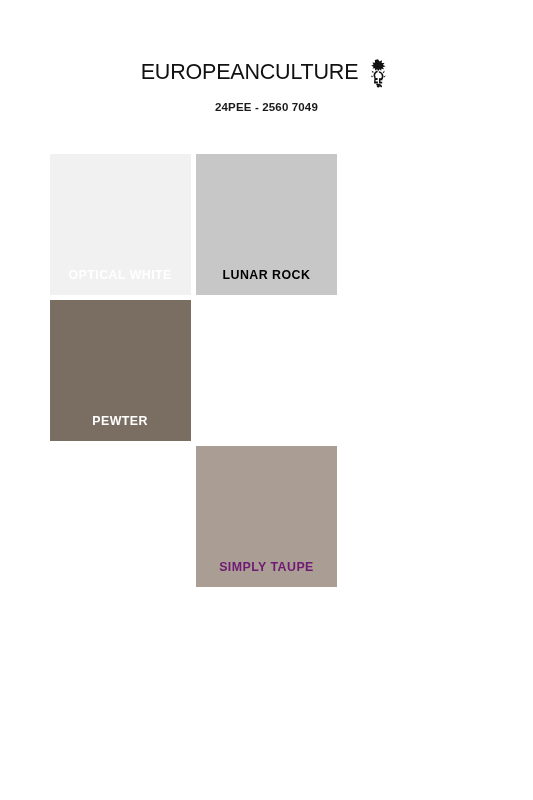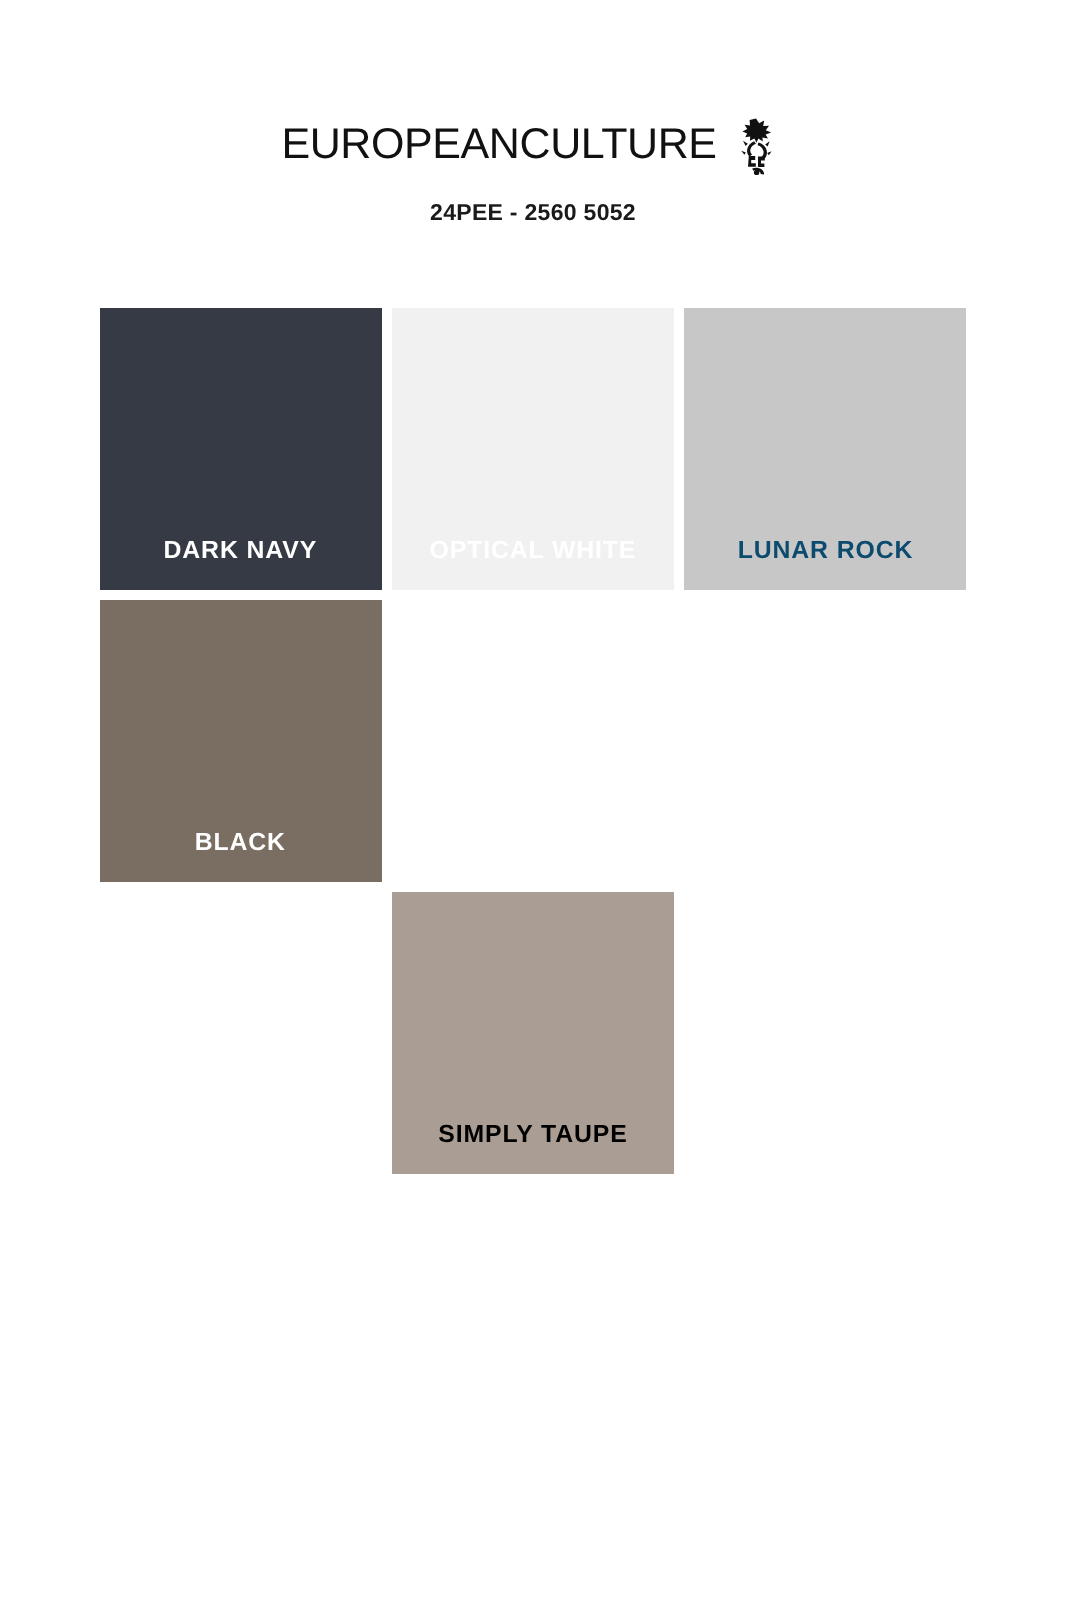--- a/index.html
+++ b/index.html
@@ -125,43 +125,40 @@
           <path d="M11.1 26.2 C12.7 25.6 14.4 25.7 15.7 26.6 C16.7 27.3 17.2 28.3 17.0 29.3 L15.3 29.0 C15.4 28.5 15.1 28.0 14.6 27.7 C13.8 27.1 12.7 27.0 11.6 27.4 Z"></path>
           <circle cx="13.3" cy="28.2" r="1.35"></circle>
           <path d="M6.5 12.4 L8.9 13.9 L7.8 15.0 Z"></path>
           <path d="M19.8 12.6 L17.6 14.2 L18.8 15.2 Z"></path>
           <path d="M5.6 17.4 L7.9 18.2 L7.2 19.4 Z"></path>
           <path d="M20.8 17.6 L18.6 18.5 L19.4 19.6 Z"></path>
         </g>
       </svg>
     </div>
 
-    <div class="style-code">24PEE - 2560 5052</div>
+    <div class="style-code">24PEE - 2560 7049</div>
   </div>
 
   <div class="swatch-grid">
 
     <div class="swatch-row">
-      <div class="swatch" style="background-color: rgb(53, 58, 69);">
-        <div class="swatch-label" style="color: rgb(255, 255, 255);">DARK NAVY</div>
-      </div>
       <div class="swatch" style="background-color: rgb(241, 241, 241);">
         <div class="swatch-label" style="color: rgb(255, 255, 255);">OPTICAL WHITE</div>
       </div>
       <div class="swatch" style="background-color: rgb(199, 199, 199);">
-        <div class="swatch-label" style="color: #0c4a6e;">LUNAR ROCK</div>
+        <div class="swatch-label" style="color: #000000;">LUNAR ROCK</div>
       </div>
     </div>
 
     <div class="swatch-row">
       <div class="swatch" style="background-color: rgb(122, 109, 97);">
-        <div class="swatch-label" style="color: rgb(255, 255, 255);">BLACK</div>
+        <div class="swatch-label" style="color: rgb(255, 255, 255);">PEWTER</div>
       </div>
     </div>
 
     <div class="swatch-row is-centered">
       <div class="swatch" style="background-color: rgb(170, 157, 147);">
-        <div class="swatch-label" style="color: #000000;">SIMPLY TAUPE</div>
+        <div class="swatch-label" style="color: #701a75;">SIMPLY TAUPE</div>
       </div>
     </div>
 
   </div>
 </div>
 
 </body></html>

